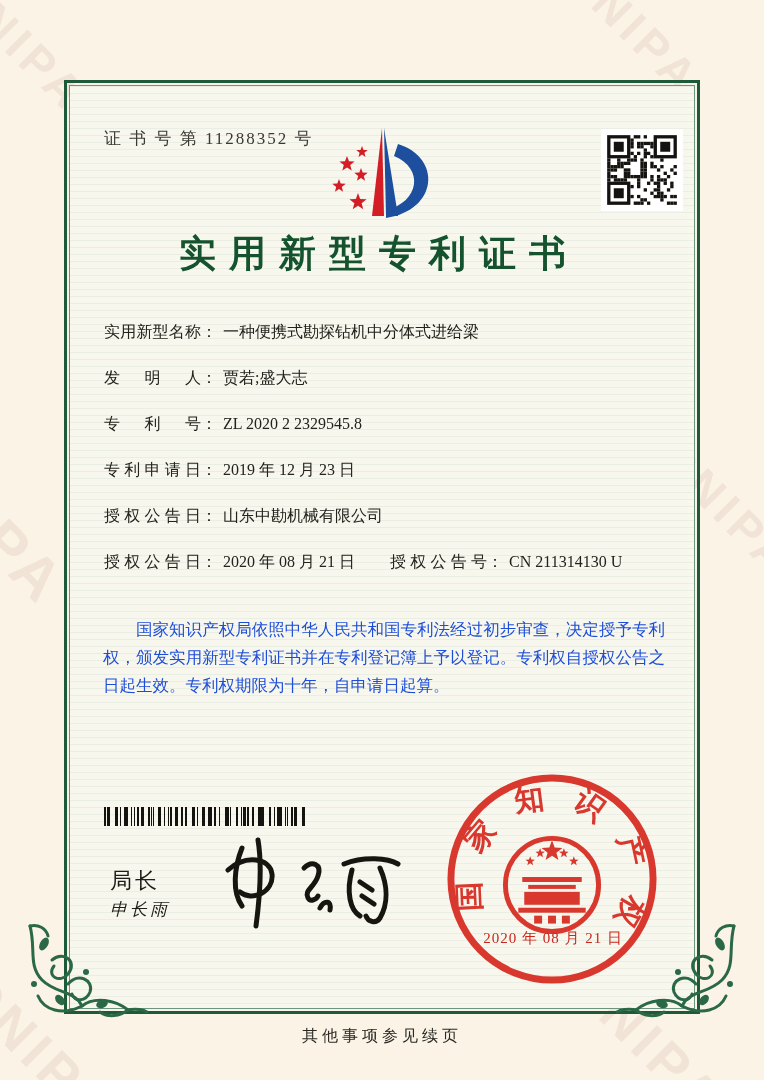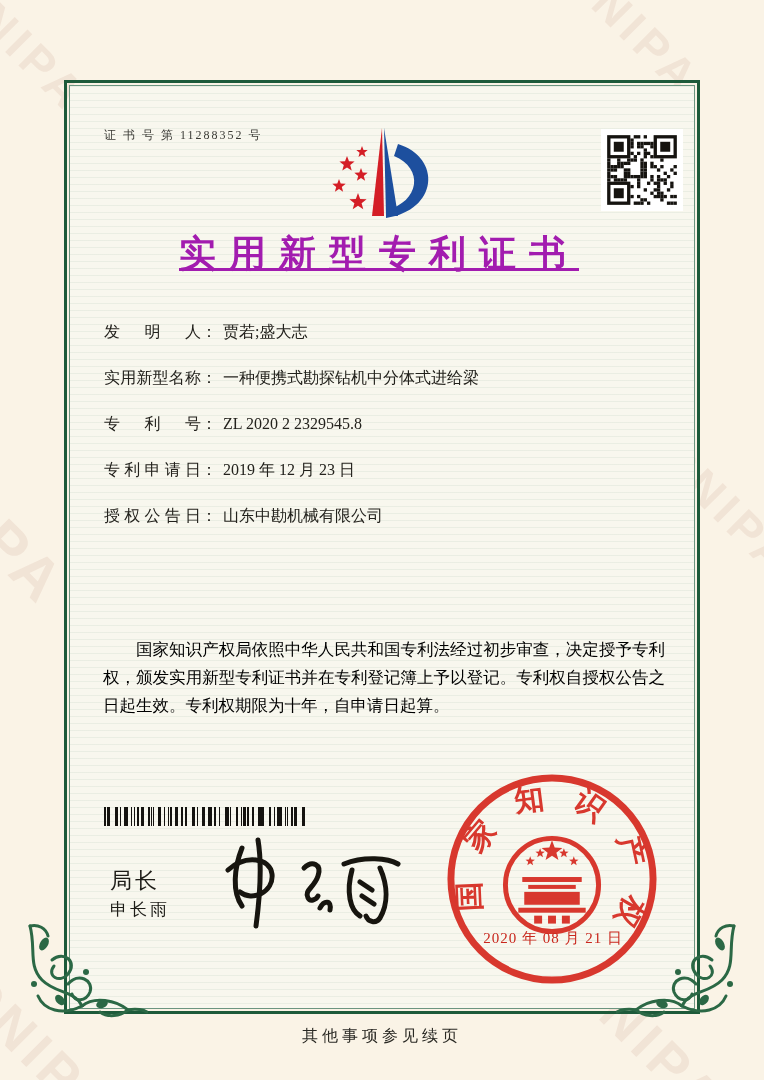--- a/index.html
+++ b/index.html
@@ -33,55 +33,55 @@
         rgba(255,255,255,0)   1px, rgba(255,255,255,0)   7px),
       #f8f7ee;
   }
   
   .ornament{position:absolute;z-index:2;width:132px;height:112px;}
   .ornament.bl{left:16px;top:922px;}
   .ornament.br{left:616px;top:922px;transform:scaleX(-1);}
   
   .cert-no{
     position:absolute;z-index:3;left:104px;top:127px;
-    font-size:12px;letter-spacing:2px;color:#3a3a35;
+    font-size:17px;letter-spacing:2px;color:#3a3a35;
   }
   .logo{position:absolute;z-index:3;left:320px;top:122px;width:132px;height:102px;}
   .qr{position:absolute;z-index:3;left:601px;top:129px;width:82px;height:82px;background:#fff;}
   .title{
     position:absolute;z-index:3;left:64px;top:229px;width:630px;
     text-align:center;font-size:37px;font-weight:bold;
-    letter-spacing:13px;color:#a21caf;text-decoration:underline;
+    letter-spacing:13px;color:#14532d;
   }
   .fields{position:absolute;z-index:3;left:104px;top:321px;width:560px;font-size:16px;}
   .field-row{height:46px;line-height:22px;white-space:nowrap;}
   .field-label{
     display:inline-block;width:97px;
     text-align:justify;text-align-last:justify;
     vertical-align:top;color:#23221d;
   }
   .field-colon{display:inline-block;margin-right:6px;}
   .field-value{color:#23221d;}
   .grant-no-pair{position:absolute;left:286px;top:0;}
   .grant-row{position:relative;}
   .paras{
-    position:absolute;z-index:3;left:103px;top:636px;width:562px;
-    font-size:16.5px;line-height:28px;text-align:justify;color:#000000;
+    position:absolute;z-index:3;left:103px;top:616px;width:562px;
+    font-size:16.5px;line-height:28px;text-align:justify;color:#1d4ed8;
   }
   .paras p{margin:0;text-indent:2em;}
   .barcode{
     position:absolute;z-index:3;left:104px;top:807px;width:201px;height:19px;
     background:
       repeating-linear-gradient(90deg,#15130f 0 2px,transparent 2px 5px,#15130f 5px 6px,transparent 6px 11px),
       repeating-linear-gradient(90deg,transparent 0 3px,#15130f 3px 6px,transparent 6px 13px,#15130f 13px 14px,transparent 14px 17px);
   }
   .director-title{position:absolute;z-index:3;left:110px;top:866px;font-size:22px;letter-spacing:3px;
     font-family:"Liberation Sans","DejaVu Sans",sans-serif;color:#1e1d18;}
   .director-name{position:absolute;z-index:3;left:110px;top:898px;font-size:17px;letter-spacing:3px;
-    font-family:"Liberation Sans","DejaVu Sans",sans-serif;color:#1e1d18;}
+    font-family:"Liberation Sans","DejaVu Sans",sans-serif;color:#1e1d18;font-style:italic;}
   .signature{position:absolute;z-index:4;left:212px;top:834px;width:200px;height:100px;}
   .seal{position:absolute;z-index:5;left:443px;top:770px;width:218px;height:218px;opacity:0.92;}
   .seal-date{
     position:absolute;z-index:6;left:468px;top:929px;width:170px;
     text-align:center;font-size:15px;letter-spacing:1px;
     color:#c9271d;white-space:nowrap;
   }
   .footer-page{
     position:absolute;z-index:3;left:64px;top:983px;width:630px;
     text-align:center;font-size:14px;letter-spacing:3px;color:#33322c;
@@ -291,33 +291,39 @@
         <rect x="67.5" y="74.3" width="3.4" height="3.4" fill="#15130f"></rect>
         <rect x="70.89999999999999" y="74.3" width="3.4" height="3.4" fill="#15130f"></rect>
         <rect x="74.3" y="74.3" width="3.4" height="3.4" fill="#15130f"></rect>
       </g>
   </svg>
 
   <div class="title">实用新型专利证书</div>
 
   <div class="fields">
     <div class="field-row">
+      <span class="field-label">实用新型名称</span><span class="field-colon">：</span><span class="field-value">一种便携式勘探钻机中分体式进给梁</span>
+    </div>
+    <div class="field-row">
       <span class="field-label">发明人</span><span class="field-colon">：</span><span class="field-value">贾若;盛大志</span>
     </div>
     <div class="field-row">
-      <span class="field-label">实用新型名称</span><span class="field-colon">：</span><span class="field-value">一种便携式勘探钻机中分体式进给梁</span>
-    </div>
-    <div class="field-row">
       <span class="field-label">专利号</span><span class="field-colon">：</span><span class="field-value">ZL 2020 2 2329545.8</span>
     </div>
     <div class="field-row">
       <span class="field-label">专利申请日</span><span class="field-colon">：</span><span class="field-value">2019 年 12 月 23 日</span>
     </div>
     <div class="field-row">
       <span class="field-label">授权公告日</span><span class="field-colon">：</span><span class="field-value">山东中勘机械有限公司</span>
+    </div>
+    <div class="field-row grant-row">
+      <span class="field-label">授权公告日</span><span class="field-colon">：</span><span class="field-value">2020 年 08 月 21 日</span>
+      <span class="grant-no-pair">
+        <span class="field-label">授权公告号</span><span class="field-colon">：</span><span class="field-value">CN 211314130 U</span>
+      </span>
     </div>
   </div>
 
   <div class="paras">
     <p>国家知识产权局依照中华人民共和国专利法经过初步审查，决定授予专利权，颁发实用新型专利证书并在专利登记簿上予以登记。专利权自授权公告之日起生效。专利权期限为十年，自申请日起算。</p>
   </div>
 
   <div class="barcode"></div>
 
   <div class="director-title">局长</div>

